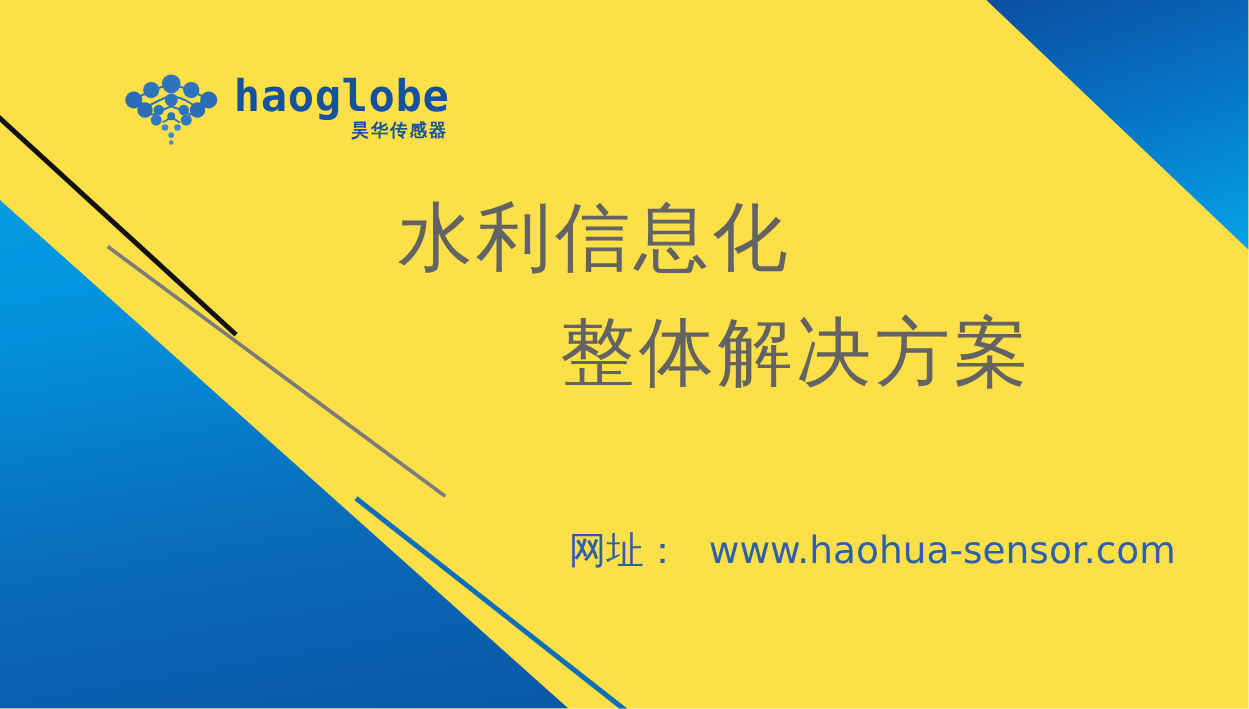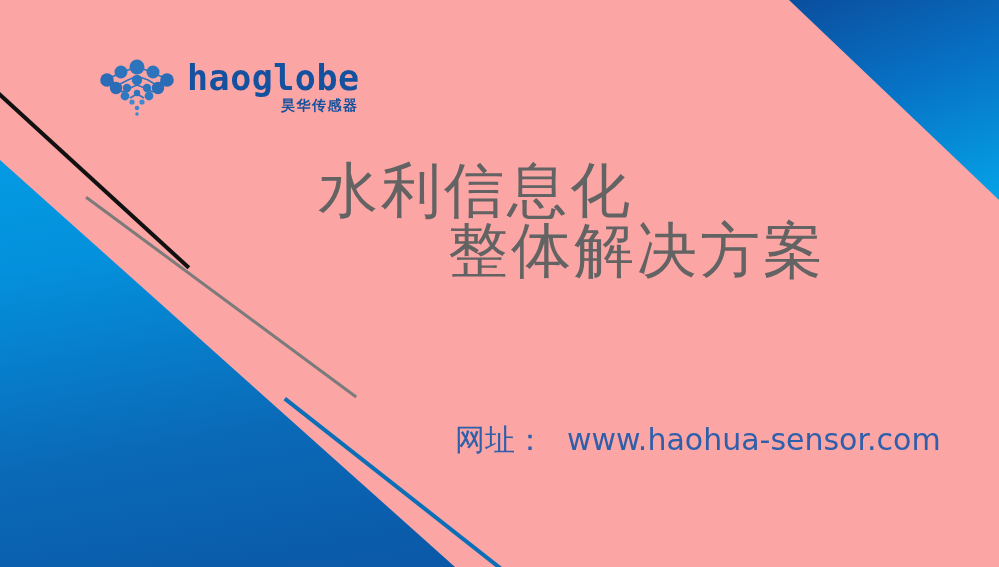--- a/index.html
+++ b/index.html
@@ -5,21 +5,21 @@
   html, body {
     margin: 0;
     padding: 0;
     background: #ffffff;
   }
   #slide {
     position: relative;
     width: 999px;
     height: 567px;
     overflow: hidden;
-    background: #fca5a5;
+    background: #fde047;
     font-family: "Liberation Sans", sans-serif;
   }
 
   
   .shape { position: absolute; }
 
   #tri-left {
     left: 0; top: 0;
     width: 500px; height: 567px;
     background: linear-gradient(170deg, #03a9ec 0%, #0490dc 42%, #0a6ab8 72%, #0a57a6 100%);
@@ -100,21 +100,21 @@
   .title-line {
     font-family: "DejaVu Sans", sans-serif;
     font-weight: 400;
     font-size: 60px;
     color: #636363;
     letter-spacing: 3px;
     line-height: 1.0;
     white-space: nowrap;
   }
   #title-line-1 { margin-left: 318px; }
-  #title-line-2 { margin-left: 448px; }
+  #title-line-2 { margin-left: 448px; margin-top: 32px; }
 
   
   #website {
     position: absolute;
     left: 455px; top: 420px;
     font-family: "DejaVu Sans", sans-serif;
     font-size: 30px;
     color: #2e5fab;
     white-space: nowrap;
     display: flex;

